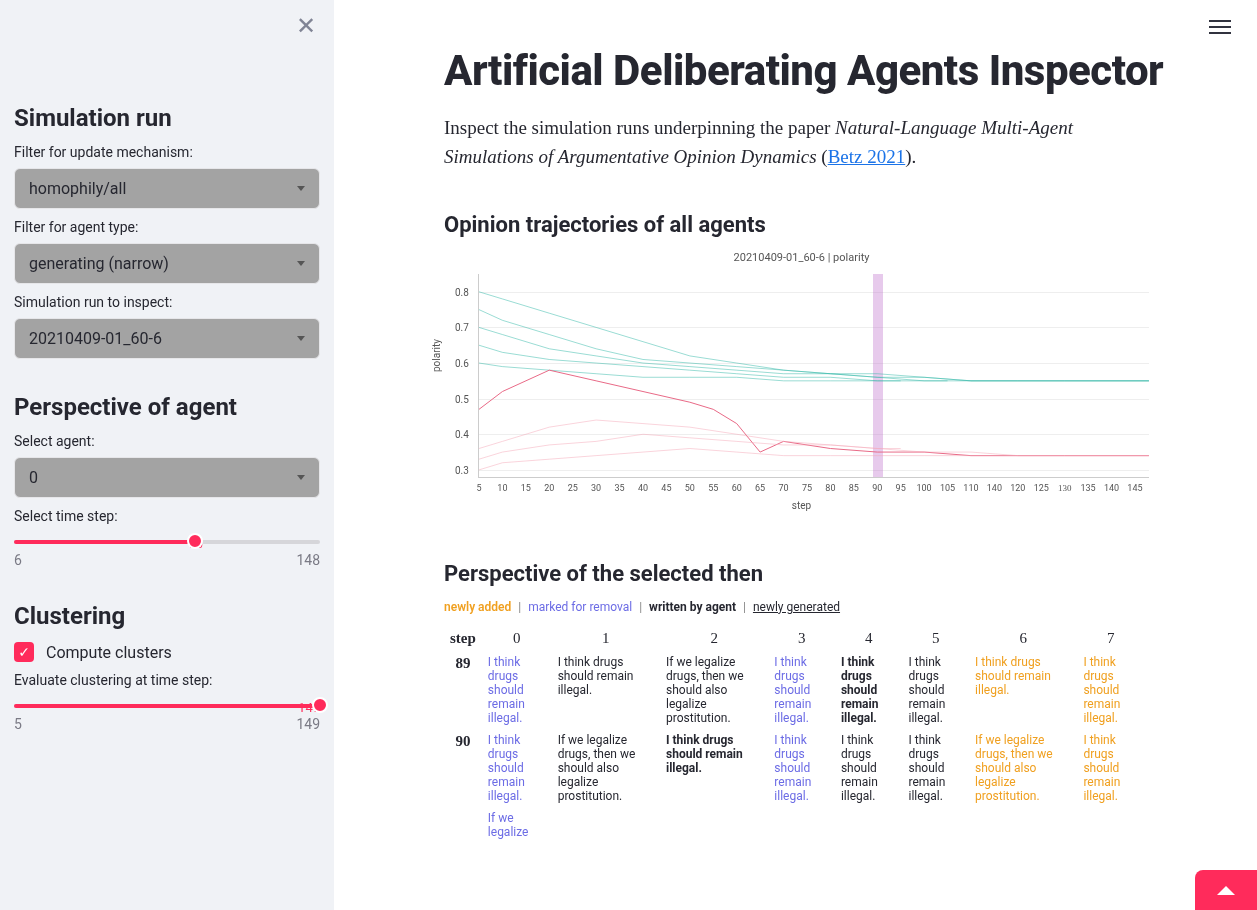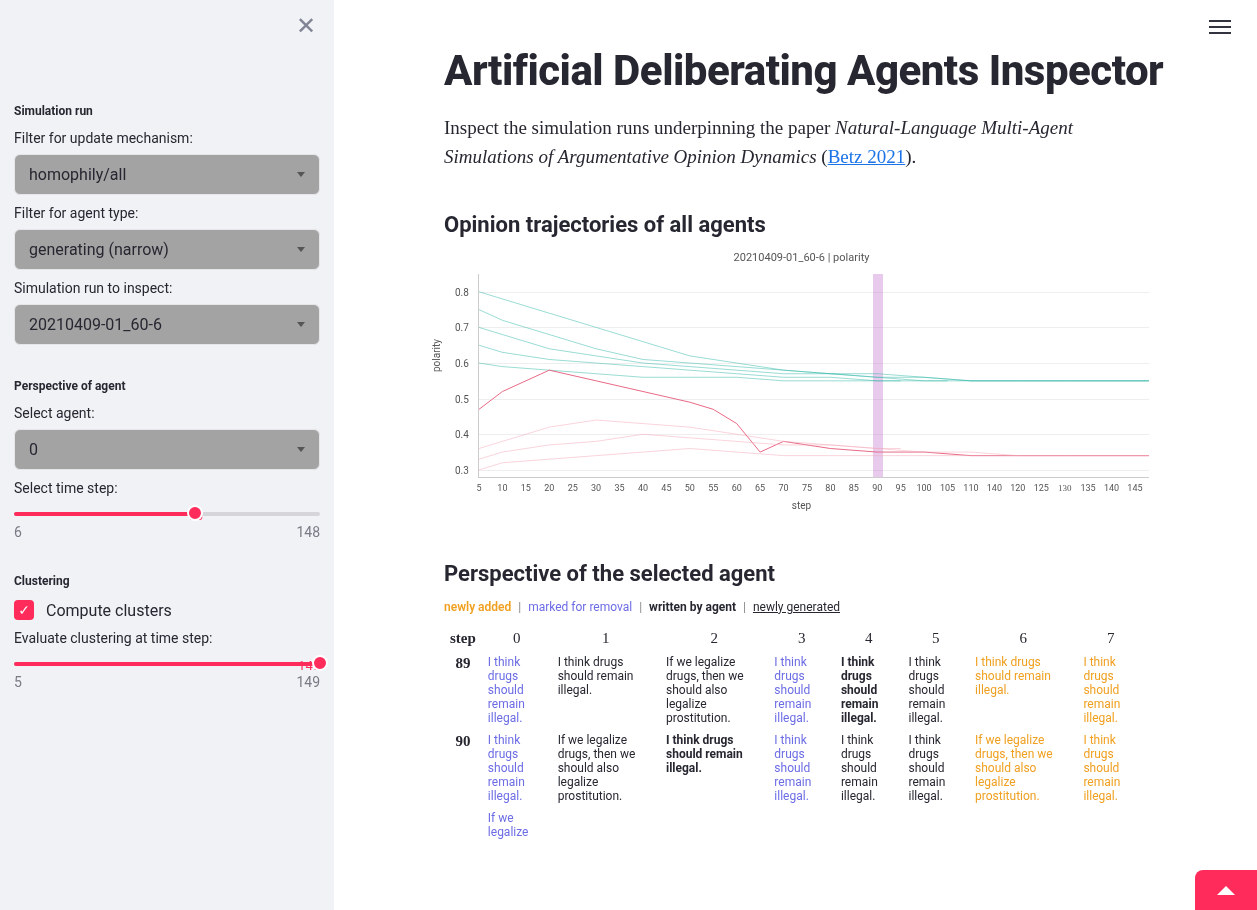--- a/index.html
+++ b/index.html
@@ -22,21 +22,21 @@
 .sidebar .close-icon {
   position: absolute;
   top: 14px;
   right: 18px;
   color: #808495;
   cursor: pointer;
   font-size: 24px;
   line-height: 1;
 }
 .sidebar h2 {
-  font-size: 12px;
+  font-size: 24px;
   font-weight: 700;
   margin-top: 90px;
   margin-bottom: 12px;
 }
 .sidebar h2:first-of-type { margin-top: 90px; }
 .sidebar h2 ~ h2 { margin-top: 34px; }
 .field-label {
   font-size: 14px;
   color: #262730;
   margin-bottom: 8px;
@@ -410,21 +410,21 @@
             <path d="M0 66.66666666666667 L3.4965034965034967 57.89473684210527 L10.48951048951049 47.36842105263158 L17.482517482517483 52.63157894736841 L24.475524475524477 57.89473684210527 L31.46853146853147 63.1578947368421 L34.96503496503497 66.66666666666667 L38.46153846153847 73.6842105263158 L41.95804195804196 87.71929824561404 L45.45454545454545 82.45614035087719 L52.44755244755245 85.96491228070175 L59.44055944055944 87.71929824561404 L66.43356643356644 87.71929824561404 L73.42657342657343 89.47368421052632 L80.41958041958041 89.47368421052632 L87.41258741258741 89.47368421052632 L100 89.47368421052632" stroke="#e96a87" stroke-width="1.0" fill="none" vector-effect="non-scaling-stroke"></path>
             <path d="M0 91.2280701754386 L3.4965034965034967 87.71929824561404 L10.48951048951049 84.21052631578948 L17.482517482517483 82.45614035087719 L24.475524475524477 78.94736842105263 L31.46853146853147 80.70175438596492 L38.46153846153847 82.45614035087719 L45.45454545454545 84.21052631578948 L52.44755244755245 84.21052631578948 L59.44055944055944 85.96491228070175 L66.43356643356644 87.71929824561404 L73.42657342657343 87.71929824561404 L80.41958041958041 89.47368421052632 L87.41258741258741 89.47368421052632 L100 89.47368421052632" stroke="#f5a8b8" stroke-width="0.5" fill="none" vector-effect="non-scaling-stroke"></path>
             <path d="M0 96.49122807017545 L3.4965034965034967 92.98245614035088 L10.48951048951049 91.2280701754386 L17.482517482517483 89.47368421052632 L24.475524475524477 87.71929824561404 L31.46853146853147 85.96491228070175 L38.46153846153847 87.71929824561404 L45.45454545454545 89.47368421052632 L52.44755244755245 89.47368421052632 L59.44055944055944 89.47368421052632 L66.43356643356644 89.47368421052632 L73.42657342657343 89.47368421052632 L80.41958041958041 89.47368421052632 L87.41258741258741 89.47368421052632 L100 89.47368421052632" stroke="#f5a8b8" stroke-width="0.5" fill="none" vector-effect="non-scaling-stroke"></path>
             <path d="M0 85.96491228070175 L3.4965034965034967 82.45614035087719 L10.48951048951049 75.43859649122807 L17.482517482517483 71.9298245614035 L24.475524475524477 73.6842105263158 L31.46853146853147 75.43859649122807 L38.46153846153847 78.94736842105263 L45.45454545454545 82.45614035087719 L52.44755244755245 84.21052631578948 L59.44055944055944 85.96491228070175 L62.93706293706294 85.96491228070175" stroke="#f5a8b8" stroke-width="0.5" fill="none" vector-effect="non-scaling-stroke"></path>
           </svg>
         </div>
     </div>
     <div class="xlabel">step</div>
   </div>
 
-  <h3>Perspective of the selected agent</h3>
+  <h3>Perspective of the selected then</h3>
 
   <div class="legend-line">
     <span class="lg-new">newly added</span>
     <span class="sep">|</span>
     <span class="lg-rem">marked for removal</span>
     <span class="sep">|</span>
     <span class="lg-wr">written by agent</span>
     <span class="sep">|</span>
     <span class="lg-gen">newly generated</span>
   </div>

